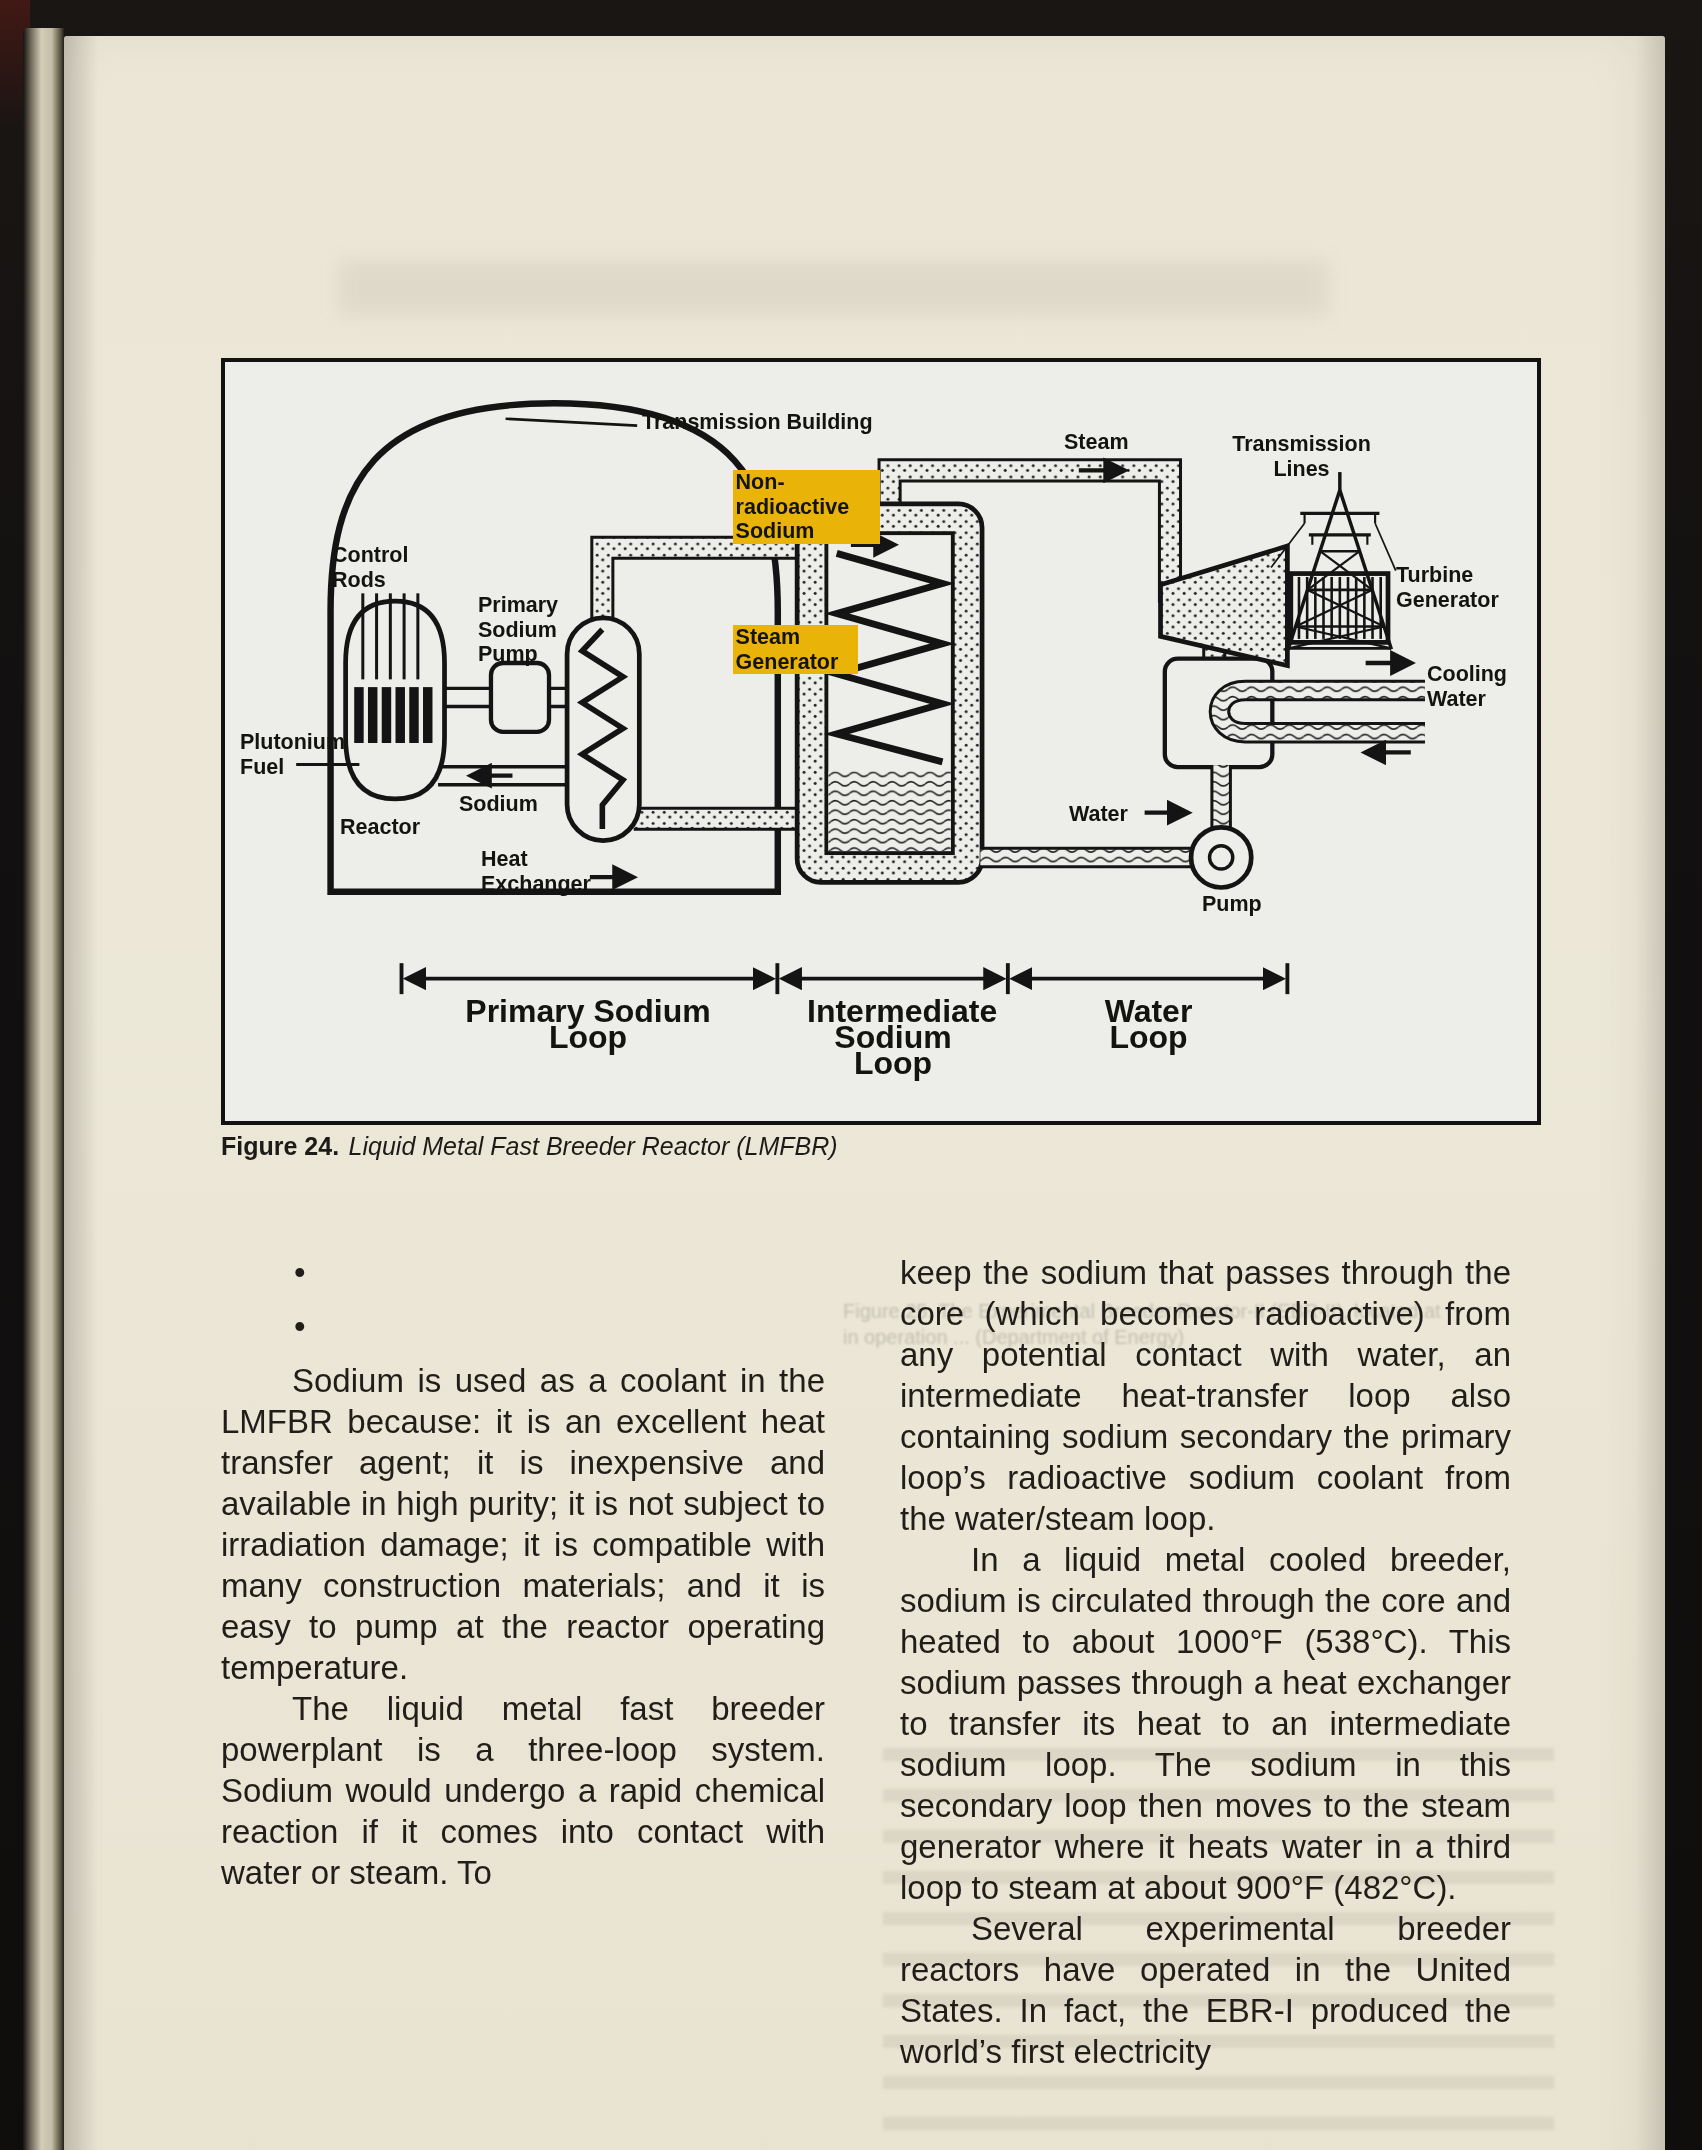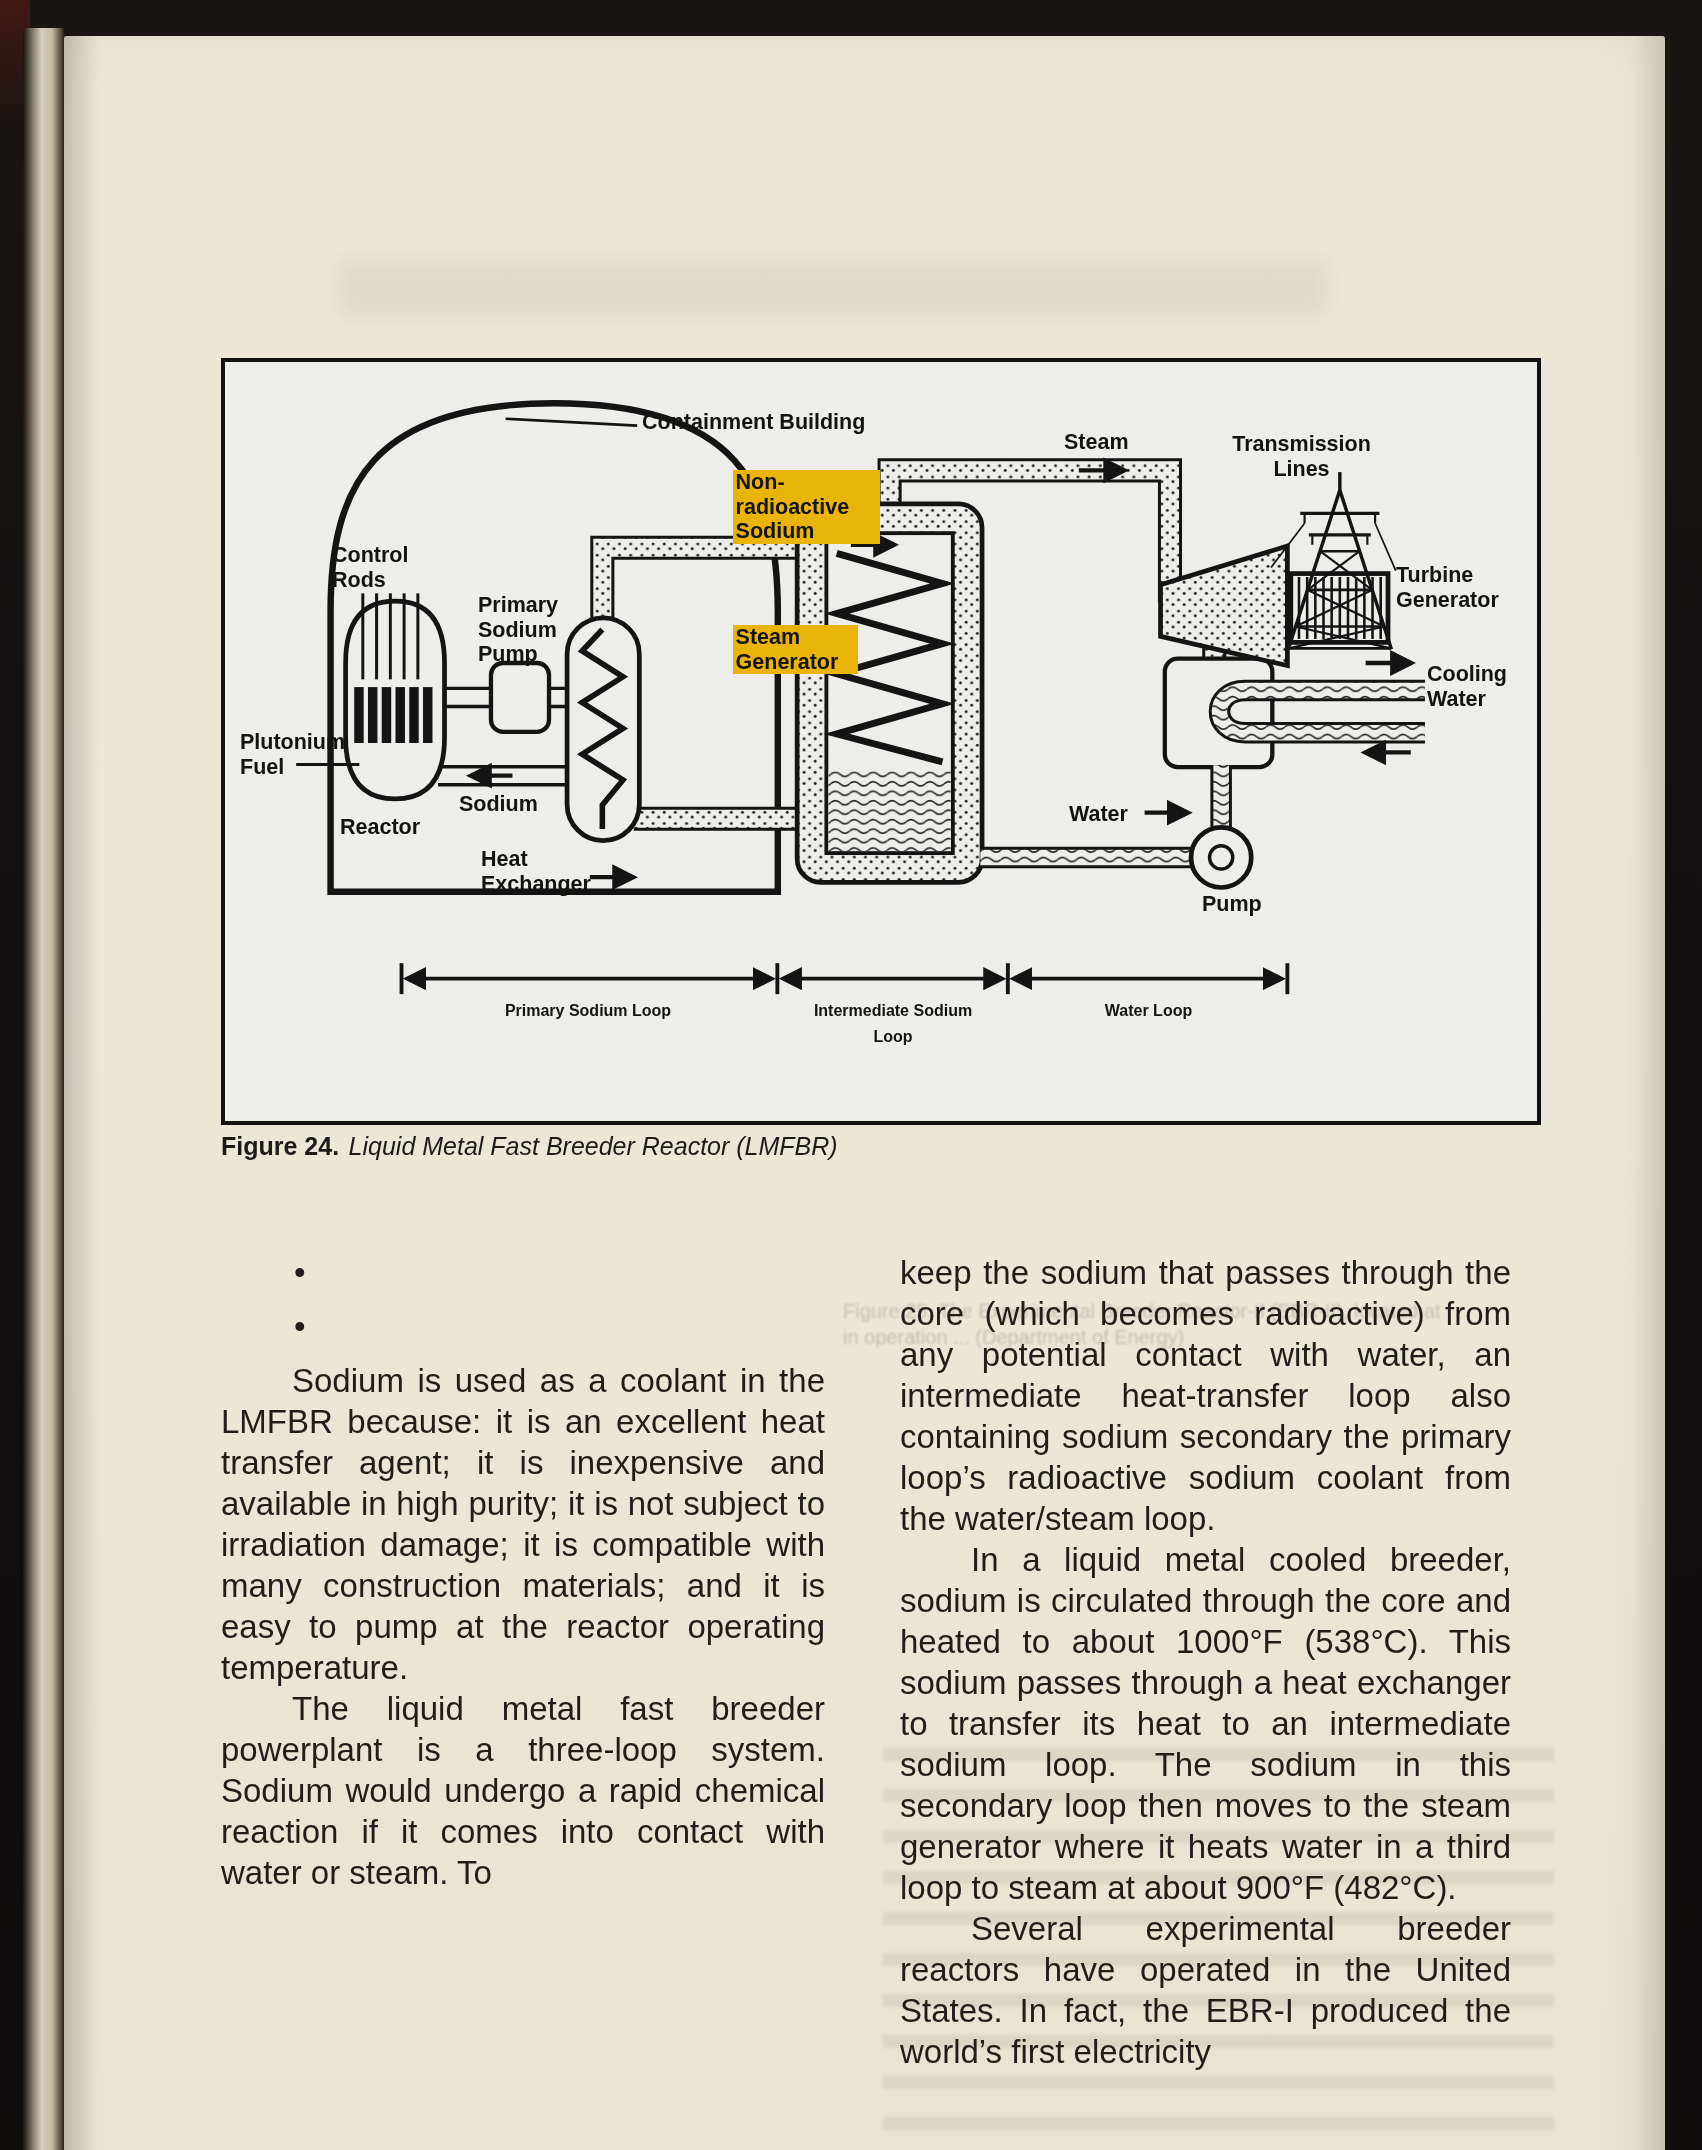--- a/index.html
+++ b/index.html
@@ -21,21 +21,21 @@
     box-shadow:inset -13px -17px 60px rgba(60,50,30,.10);
   }
   
   .figure-box{position:absolute;left:157px;top:322px;width:1312px;height:759px;
     background:#edeeea;border:4.3px solid #121212;}
   .figure-box svg{position:absolute;left:0;top:0;width:100%;height:100%;z-index:1;}
   .dlabel{position:absolute;font-weight:bold;font-size:21.5px;line-height:24.5px;color:#131310;z-index:2;}
   .dlabel.nw{white-space:nowrap;}
   .dlabel.center{text-align:center;}
   .dlabel.bg{background:#eab308;padding:0 2.6px;}
-  .dlabel.loop{font-size:16px;line-height:26px;}
+  .dlabel.loop{font-size:32px;line-height:26px;}
   
   .caption{position:absolute;left:157px;top:1096px;font-size:25px;color:#1d1b17;white-space:nowrap;}
   .caption .fig{font-weight:bold;margin-right:9.5px;}
   .caption .txt{font-style:italic;text-align:right;}
   
   .columns{position:absolute;left:157px;top:1216px;width:1290px;display:flex;gap:75px;
     font-size:33px;line-height:41px;color:#211e1a;z-index:1;}
   .col-left{width:604px;}
   .col-right{width:611px;}
   .bullet{display:flex;padding-left:73px;margin-bottom:13px;}
@@ -218,21 +218,21 @@
         <line x1="410" y1="1398" x2="410" y2="1470" stroke-width="9"></line>
         <line x1="1284" y1="1398" x2="1284" y2="1470" stroke-width="9"></line>
         <line x1="1820" y1="1398" x2="1820" y2="1470" stroke-width="9"></line>
         <line x1="2470" y1="1398" x2="2470" y2="1470" stroke-width="9"></line>
         <line x1="424" y1="1434" x2="1270" y2="1434" stroke-width="9" marker-start="url(#arr)" marker-end="url(#arr)"></line>
         <line x1="1298" y1="1434" x2="1806" y2="1434" stroke-width="9" marker-start="url(#arr)" marker-end="url(#arr)"></line>
         <line x1="1834" y1="1434" x2="2456" y2="1434" stroke-width="9" marker-start="url(#arr)" marker-end="url(#arr)"></line>
       </g>
     </svg>
 
-    <div class="dlabel nw" style="left:417px;top:48px;">Containment Building</div>
+    <div class="dlabel nw" style="left:417px;top:48px;">Transmission Building</div>
     <div class="dlabel center" style="left:997px;top:70px;width:159px;">Transmission Lines</div>
     <div class="dlabel nw" style="left:839px;top:68px;">Steam</div>
     <div class="dlabel" style="left:107px;top:181px;width:95px;">Control Rods</div>
     <div class="dlabel bg" style="left:508px;top:108px;width:142px;">Non-radioactive Sodium</div>
     <div class="dlabel" style="left:253px;top:231px;width:95px;">Primary Sodium Pump</div>
     <div class="dlabel bg" style="left:508px;top:263px;width:120px;">Steam Generator</div>
     <div class="dlabel" style="left:1171px;top:201px;width:125px;">Turbine Generator</div>
     <div class="dlabel" style="left:15px;top:368px;width:120px;">Plutonium Fuel</div>
     <div class="dlabel nw" style="left:844px;top:440px;">Water</div>
     <div class="dlabel" style="left:1202px;top:300px;width:99px;">Cooling Water</div>

